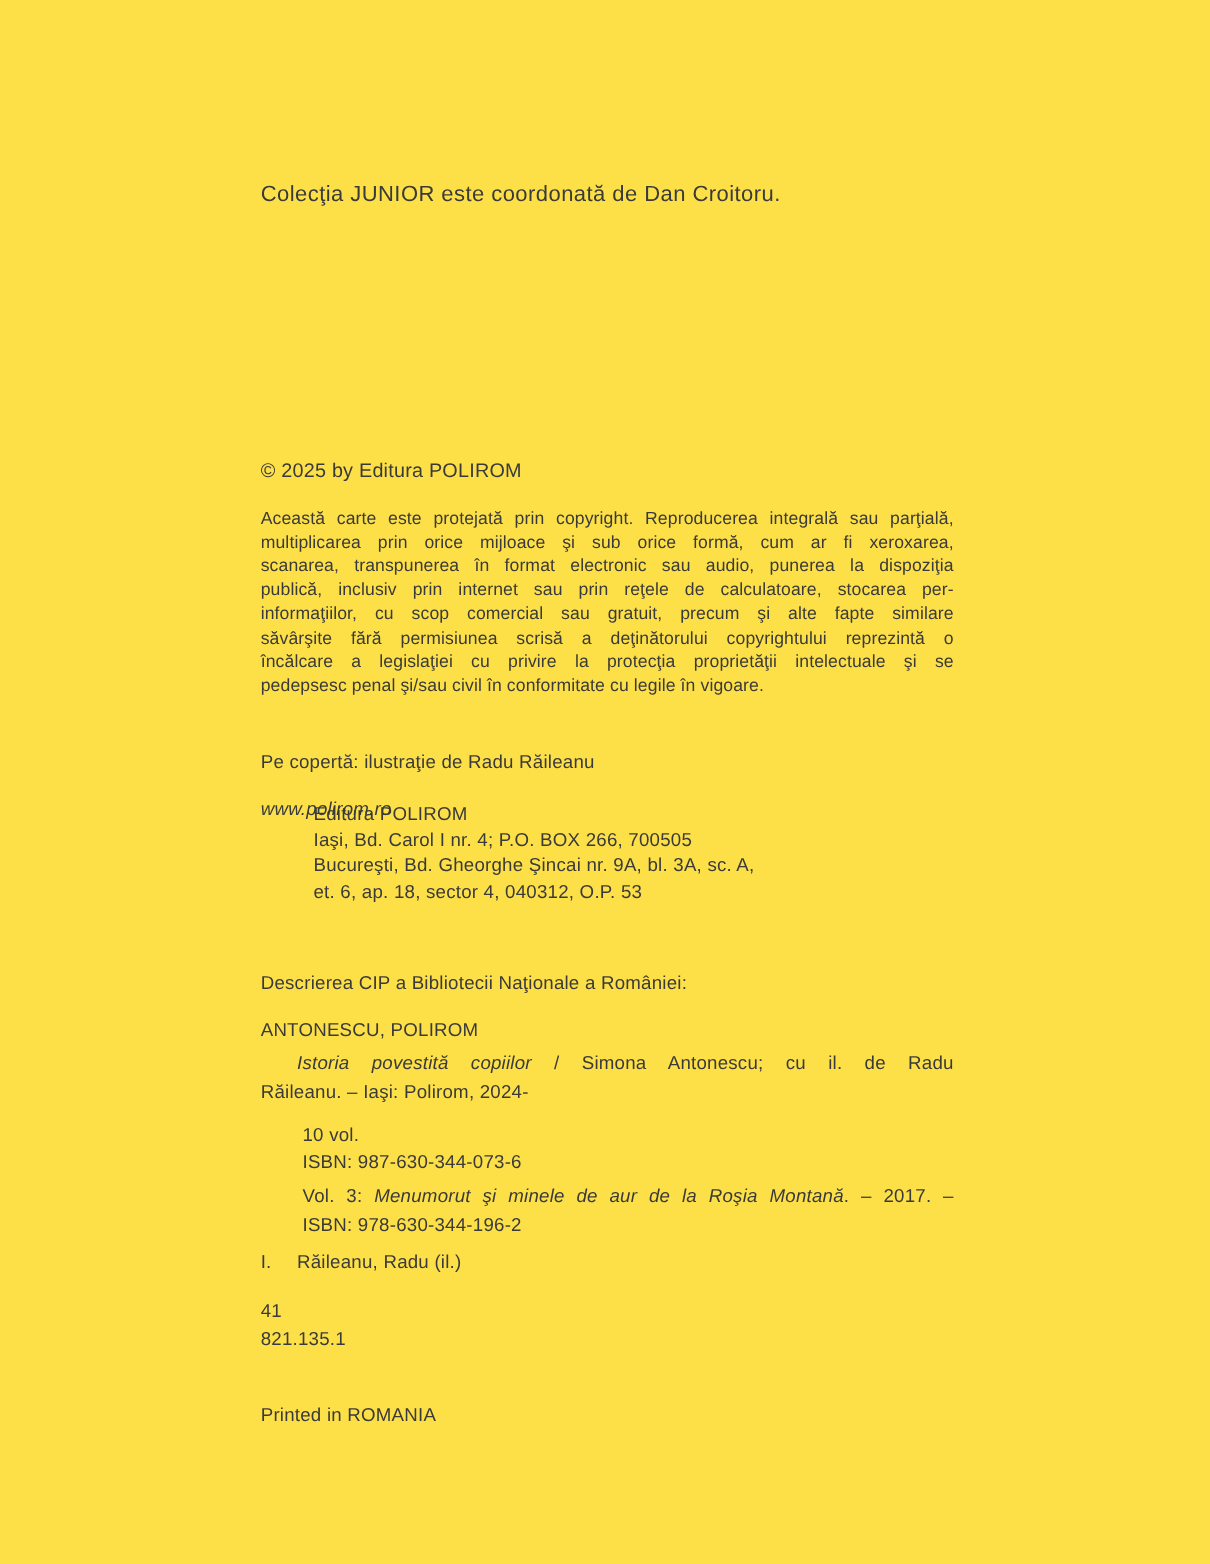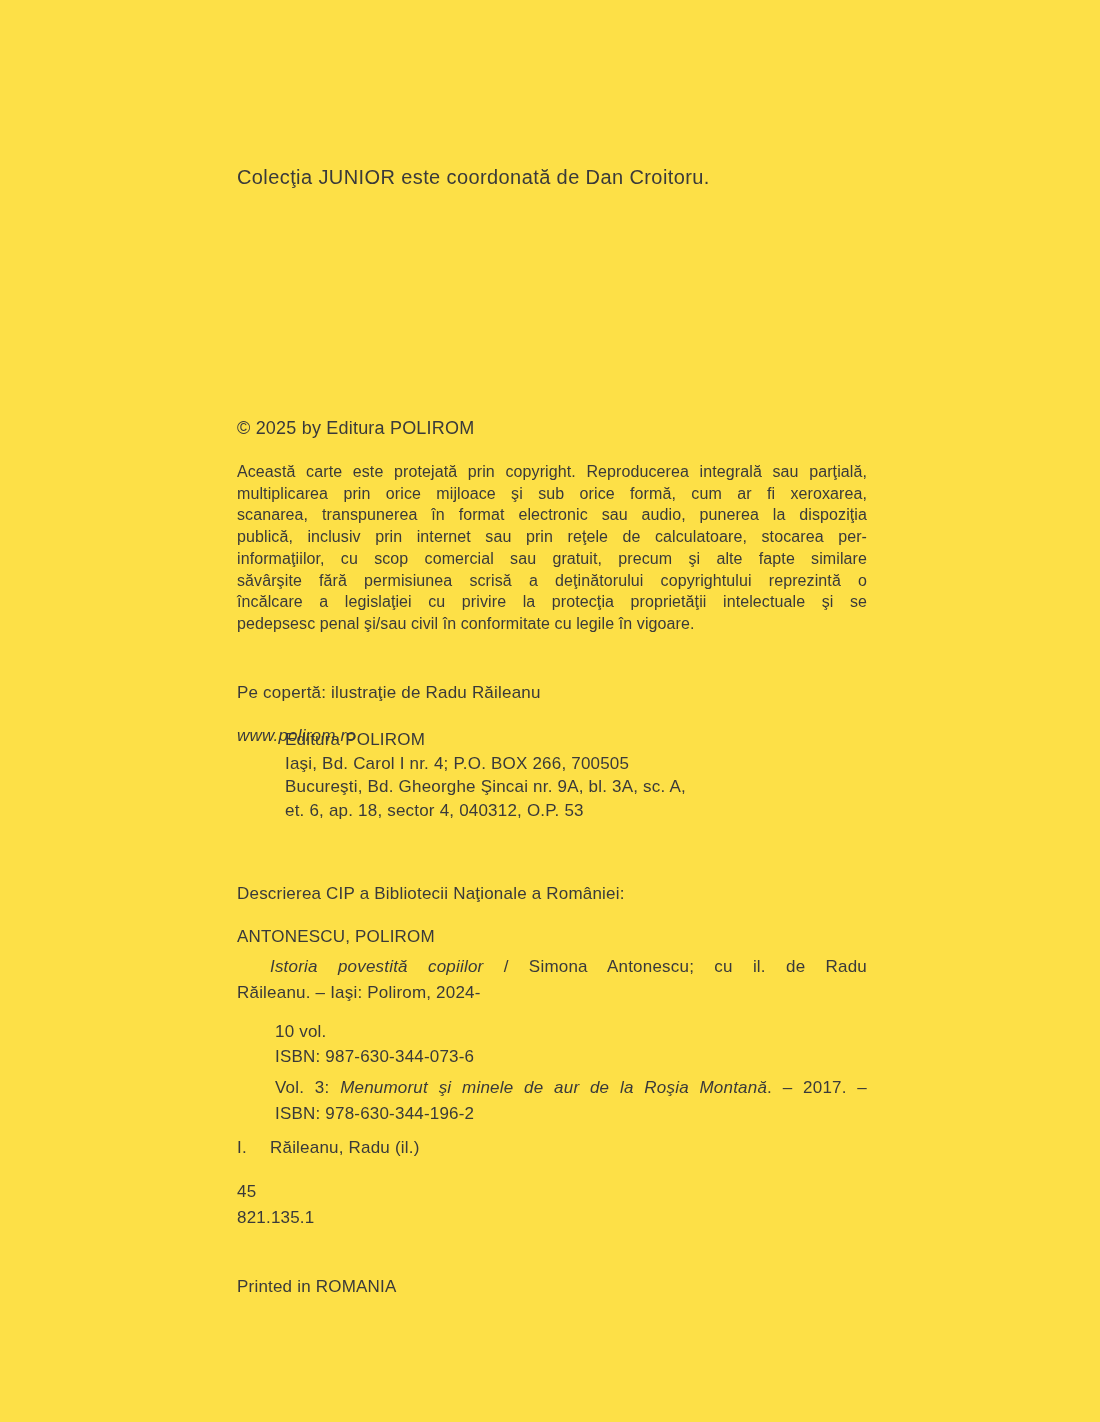--- a/index.html
+++ b/index.html
@@ -116,19 +116,19 @@
   <div class="block cip-vol3">
     <div class="l1"><span>Vol. 3: </span><span class="italic">Menumorut şi minele de aur de la Roşia Montană</span><span>. – 2017. –</span></div>
     <div class="l2">ISBN: 978-630-344-196-2</div>
   </div>
 
   <div class="block index-line">
     <span class="index-marker">I.</span><span>Răileanu, Radu (il.)</span>
   </div>
 
   <div class="block udc">
-    <div>45</div>
+    <div>41</div>
     <div>821.135.1</div>
   </div>
 
   <div class="block printed">Printed in ROMANIA</div>
 
 </div>
 
 </body></html>

